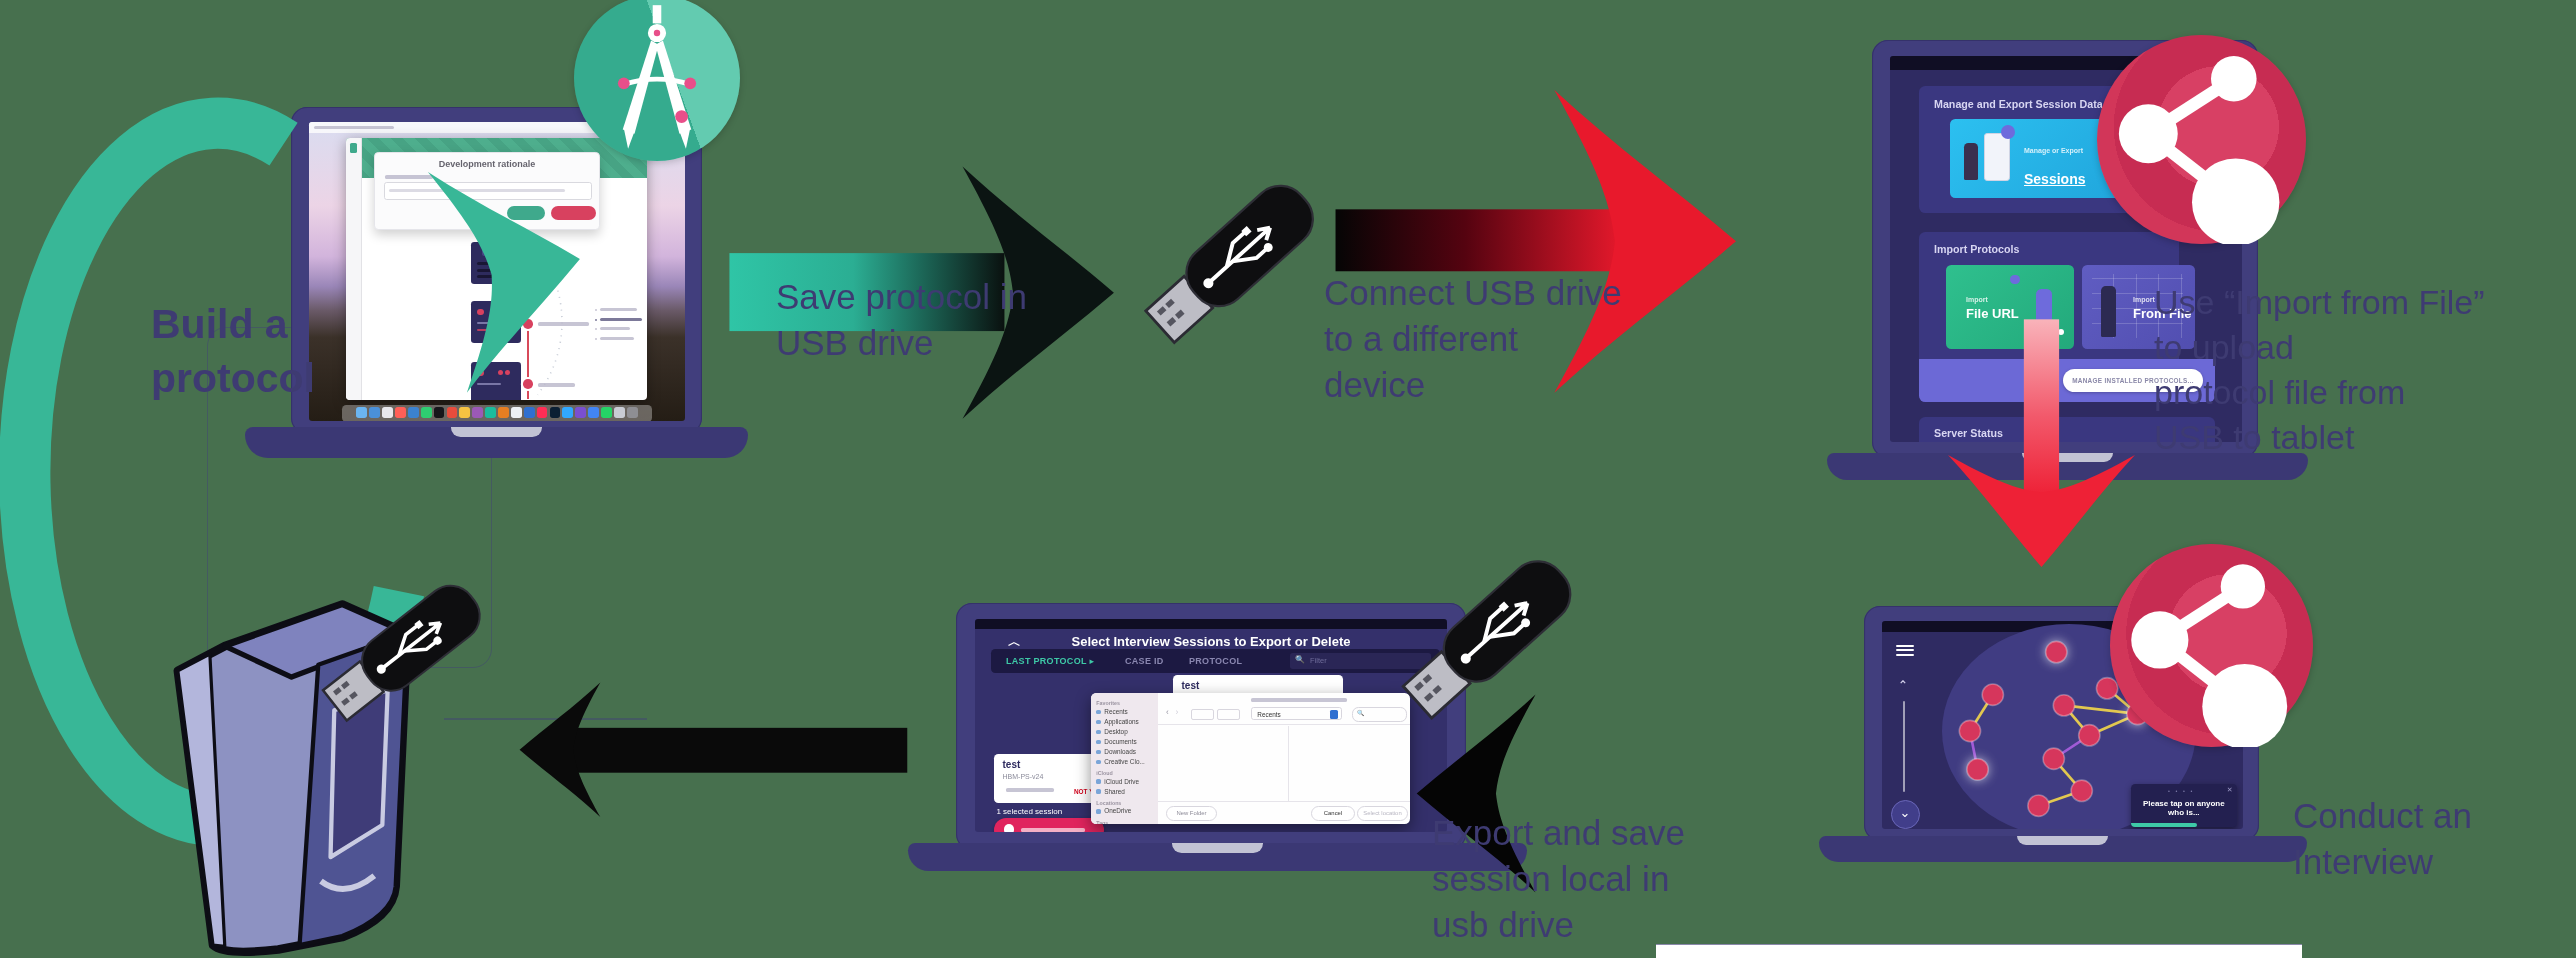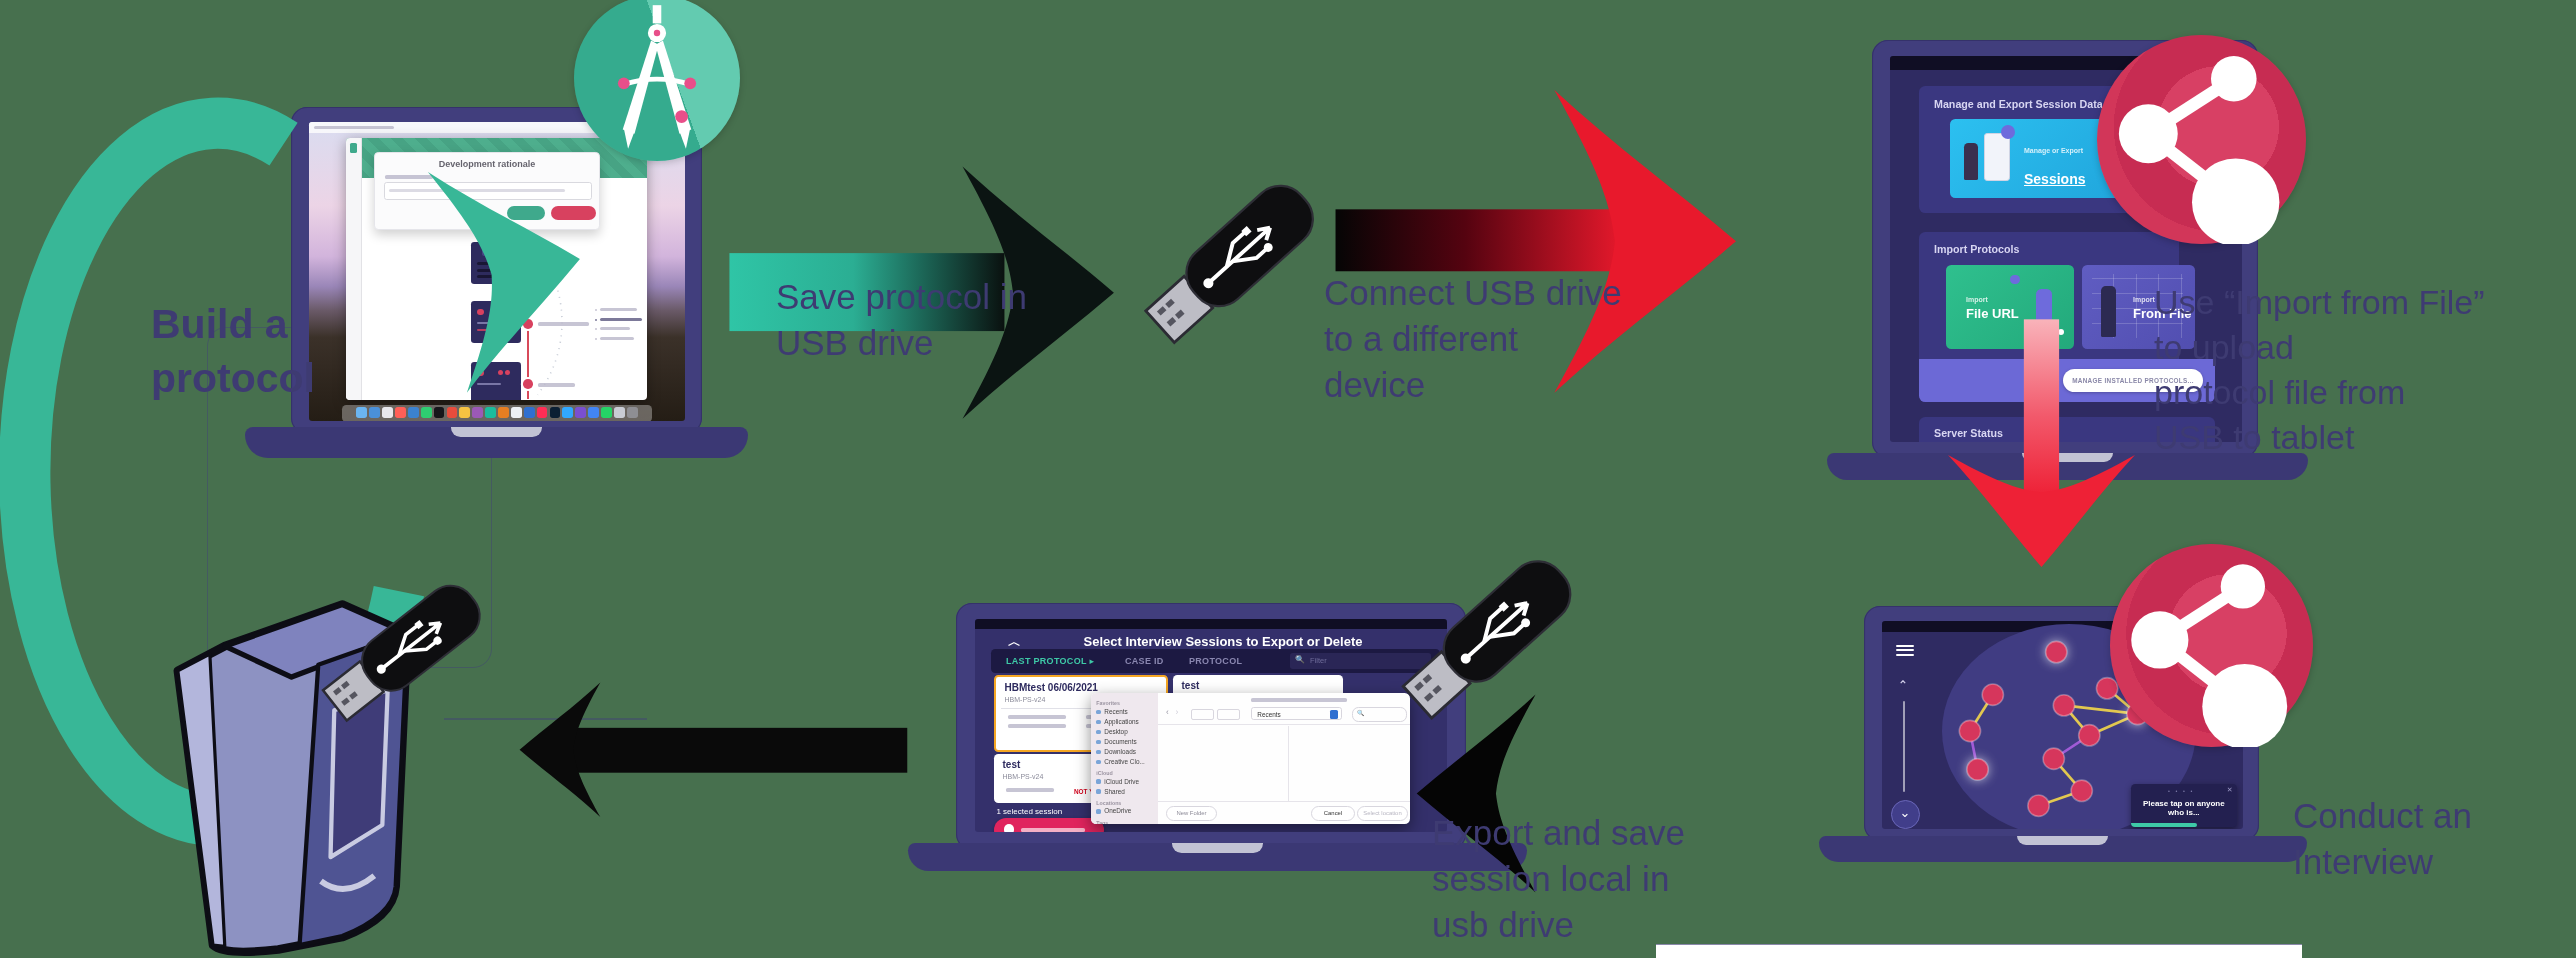--- a/index.html
+++ b/index.html
@@ -216,42 +216,33 @@
     </div>
     <div class="base" style="left:1819px;top:836px;width:488px;height:26px;"></div>
     <div class="notch" style="left:2017px;top:836px;width:91px;height:8.5px;"></div>
   </div>
 
   <div>
     <div class="bezel" style="left:956px;top:603px;width:510px;height:247px;"></div>
     <div class="screen" style="left:975px;top:619px;width:472px;height:213px;background:#34306B;">
       <div class="topbar" style="height:9.6px;"></div>
       <div class="abs" style="left:33px;top:14px;color:#fff;font-size:13px;font-weight:700;">︿</div>
-      <div class="abs" style="left:0;top:15px;width:472px;text-align:center;color:#fff;font-size:13px;font-weight:700;padding-left:12px;">Select Interview Sessions to Export or Delete</div>
+      <div class="abs" style="left:0;top:15px;width:472px;text-align:center;color:#fff;font-size:13px;font-weight:700;">Select Interview Sessions to Export or Delete</div>
 
       <div class="abs" style="left:16px;top:30px;width:449px;height:23.5px;background:#1C1942;border-radius:4.3px;">
         <span class="tabtxt abs" style="left:15px;top:7px;color:#3EC9A7;">
           <span>LAST PROTOCOL</span> <span>▸</span></span>
         <span class="tabtxt abs" style="left:134px;top:7px;color:#8A87B0;">CASE ID</span>
         <span class="tabtxt abs" style="left:198px;top:7px;color:#8A87B0;">PROTOCOL</span>
         <div class="abs" style="left:299px;top:3.7px;width:141px;height:16px;background:#2A2656;border-radius:2.7px;color:#7membershipf;">
           <span style="position:absolute;left:5.3px;top:2.7px;color:#8a87b0;font-size:8px;">🔍</span>
           <span style="position:absolute;left:20px;top:3.2px;color:#6f6c9a;font-size:7.5px;">Filter</span>
         </div>
       </div>
 
-      <div class="card" style="left:19px;top:56px;width:170px;height:73px;border:2.7px solid #F5A623;">
-        <div class="ttl">HBMtest 06/06/2021</div>
-        <div class="sub">HBM-PS-v24</div>
-        <div style="position:absolute;left:5.3px;top:31px;width:154px;height:0.5px;background:#e1e1e8;"></div>
-        <div class="smudge" style="left:11.8px;top:38px;width:58px;height:3.7px;"></div>
-        <div class="smudge" style="left:11.8px;top:47px;width:58px;height:3.7px;"></div>
-        <div class="smudge" style="left:90px;top:38px;width:58px;height:3.7px;"></div>
-        <div class="smudge" style="left:90px;top:47px;width:58px;height:3.7px;"></div>
-      </div>
       <div class="card" style="left:198px;top:56px;width:170px;height:73px;">
         <div class="ttl">test</div>
         <div class="sub">HBM-PS-v24</div>
         <div style="position:absolute;left:5.3px;top:31px;width:159px;height:0.5px;background:#e1e1e8;"></div>
         <div class="smudge" style="left:11.8px;top:38px;width:53px;height:3.7px;"></div>
         <div class="smudge" style="left:11.8px;top:47px;width:53px;height:3.7px;"></div>
         <div class="bluebar" style="left:100px;top:37px;width:59px;"></div>
         <div class="status-red" style="left:90px;top:47px;">NOT YET EXPORTED</div>
       </div>
       <div class="card" style="left:19px;top:135px;width:170px;height:49px;">

